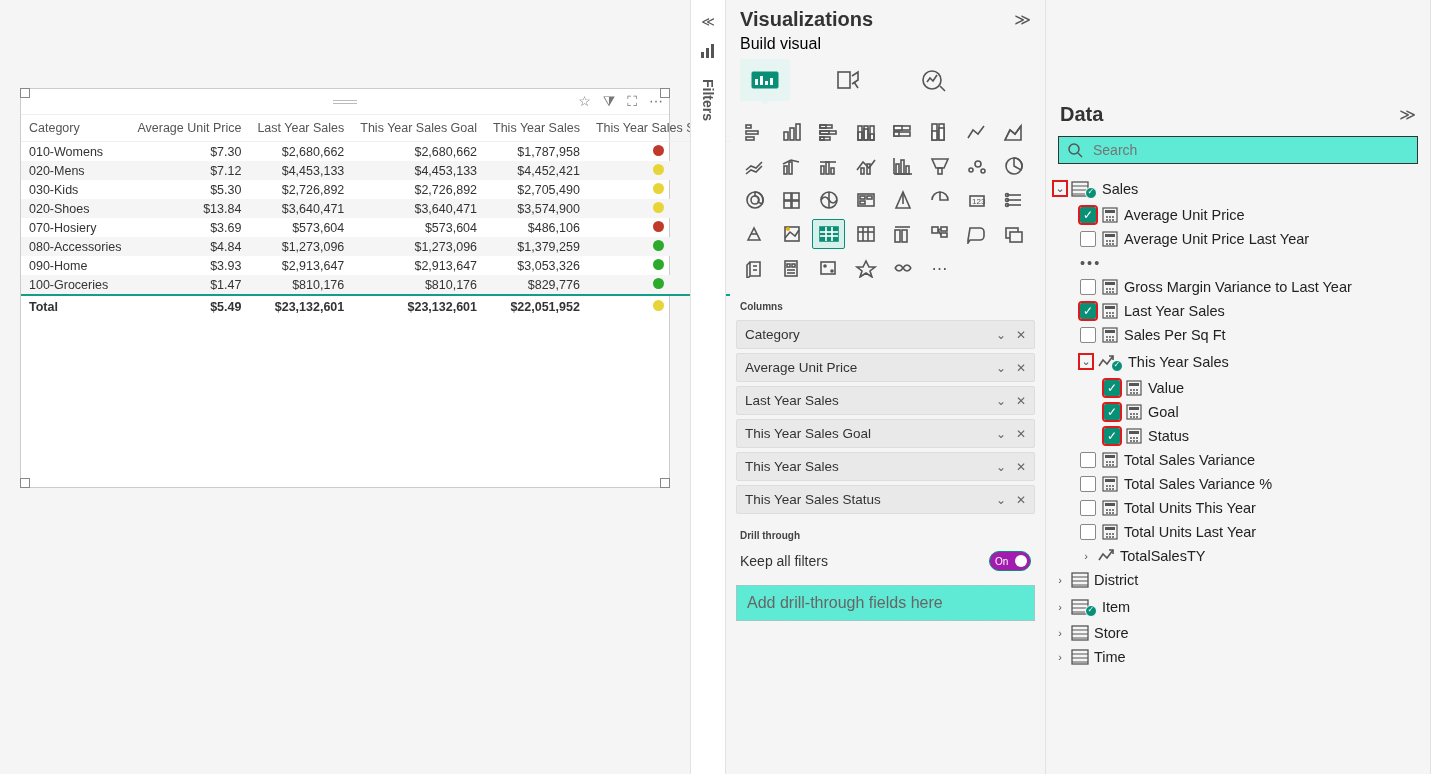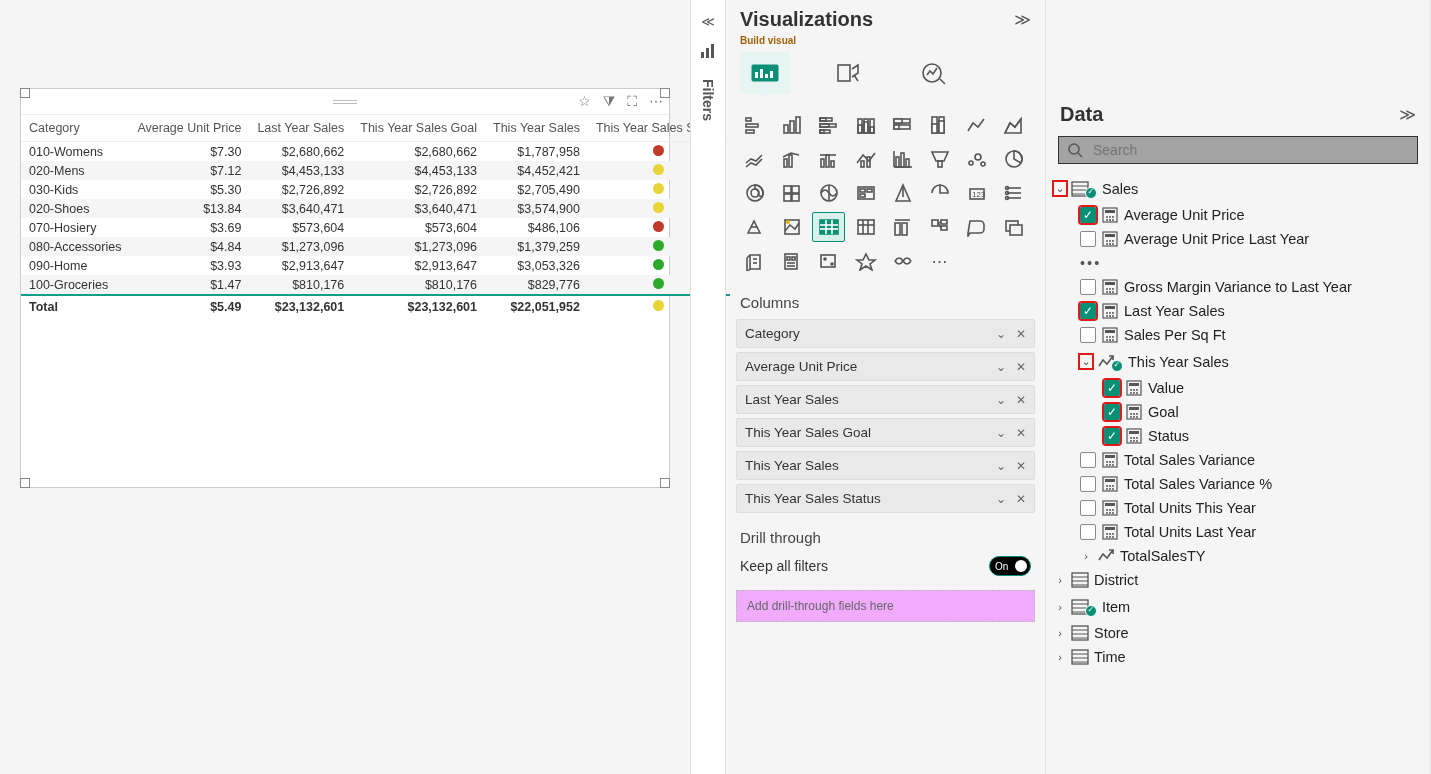--- a/index.html
+++ b/index.html
@@ -32,49 +32,49 @@
   .filters-tab svg { width:16px; height:16px; }
 
   
   .pane { background:#f5f5f5; border-right:1px solid #e2e2e2; display:flex; flex-direction:column; overflow:auto;}
   .pane-header { display:flex; justify-content:space-between; align-items:center; padding:8px 14px 4px 14px;}
   .pane-title { font-size:20px; font-weight:600; color:#333; }
   .pane-expand { font-size:16px; color:#555; cursor:pointer;}
   .viz-pane { flex:0 0 320px;}
   .data-pane { flex:1;justify-content:center; }
 
-  .sub-title { padding:0 14px 6px 14px; font-size:10px; color:#a16207; font-weight:700;}
+  .sub-title { padding:0 14px 6px 14px; font-size:16px; color:#000000; font-weight:400;}
   .mode-row { display:flex; gap:34px; padding:0 14px 6px 14px; align-items:center;}
   .mode-btn { width:50px; height:42px; display:flex; align-items:center; justify-content:center; border-radius:3px; position:relative;}
   .mode-btn.active { background:#e6f4f2; }
   .mode-btn.active::after { content:""; position:absolute; bottom:-10px; left:50%; margin-left:-6px; border:6px solid transparent; border-top-color:#e6f4f2;}
   .mode-btn svg { width:30px; height:28px; }
 
   .viz-grid { display:grid; grid-template-columns:repeat(8, 33px); gap:4px 4px; padding:10px 12px; }
   .viz-ico { width:33px; height:30px; display:flex; align-items:center; justify-content:center; cursor:pointer; border-radius:2px;}
   .viz-ico.sel { background:#d8f0ec; border:1px solid #0a8f77;}
   .viz-ico svg { width:22px; height:20px; stroke:#555; fill:none; stroke-width:1.6; }
   .viz-ico.sel svg { stroke:#0a8f77; fill:#0a8f77; }
 
-  .field-section { padding:8px 14px 4px 14px; font-size:15px; color:#444; font-weight:400;}
+  .field-section { padding:8px 14px 4px 14px; font-size:10px; color:#444; font-weight:700;}
   .well { margin:4px 10px; }
   .pill { display:flex; align-items:center; justify-content:space-between; background:#e9e9e9; border:1px solid #ddd; padding:6px 8px; margin-bottom:4px; font-size:13.5px; color:#333; border-radius:2px;}
   .pill .pill-ctr { display:flex; gap:10px; color:#666; font-size:12px;}
   .pill .pill-ctr span { cursor:pointer;}
   .drill-row { display:flex; justify-content:space-between; align-items:center; padding:6px 14px; font-size:14px; color:#333;}
   .toggle { width:42px; height:20px; border-radius:10px; position:relative; display:flex; align-items:center; font-size:10px; padding:0 5px; cursor:pointer; border:1px solid #999;}
   .toggle.off { background:#fff; color:#666; justify-content:flex-end;}
-  .toggle.on { background:#000000; color:#fff; justify-content:flex-start; border-color:#0a8f77;}
+  .toggle.on { background:#a21caf; color:#fff; justify-content:flex-start; border-color:#0a8f77;}
   .toggle .knob { width:12px; height:12px; background:#666; border-radius:50%; position:absolute;}
   .toggle.off .knob { left:3px;}
   .toggle.on .knob { right:3px; background:#fff;}
-  .drop-well { margin:8px 10px; border:1px dashed #bbb; padding:8px 10px; color:#666; font-size:12px; background:#f0abfc;}
+  .drop-well { margin:8px 10px; border:1px dashed #bbb; padding:8px 10px; color:#666; font-size:16px; background:#5eead4;}
 
   
-  .search { margin:6px 12px 10px 12px; display:flex; align-items:center; border:1px solid #333; background:#a3a3a3; padding:4px 8px; gap:8px;}
+  .search { margin:6px 12px 10px 12px; display:flex; align-items:center; border:1px solid #333; background:#5eead4; padding:4px 8px; gap:8px;}
   .search input { border:none; outline:none; font-size:14px; flex:1; background:transparent;}
   .tree { padding:0 8px 10px 8px; }
   .tree-row { display:flex; align-items:center; gap:5px; padding:4px 2px; font-size:14.5px; color:#222; }
   .lvl0 { padding-left:0;}
   .lvl1 { padding-left:26px;}
   .lvl2 { padding-left:50px;}
   .caret { width:12px; display:inline-flex; justify-content:center; color:#555; cursor:pointer; font-size:11px;}
   .chk { width:16px; height:16px; border:1px solid #888; border-radius:2px; display:inline-flex; align-items:center; justify-content:center; background:#fff; cursor:pointer; flex-shrink:0;}
   .chk.checked { background:#0a8f77; border-color:#0a8f77; color:#fff; font-size:12px;}
   .hl { outline:2px solid #e01a1a; outline-offset:0; }

